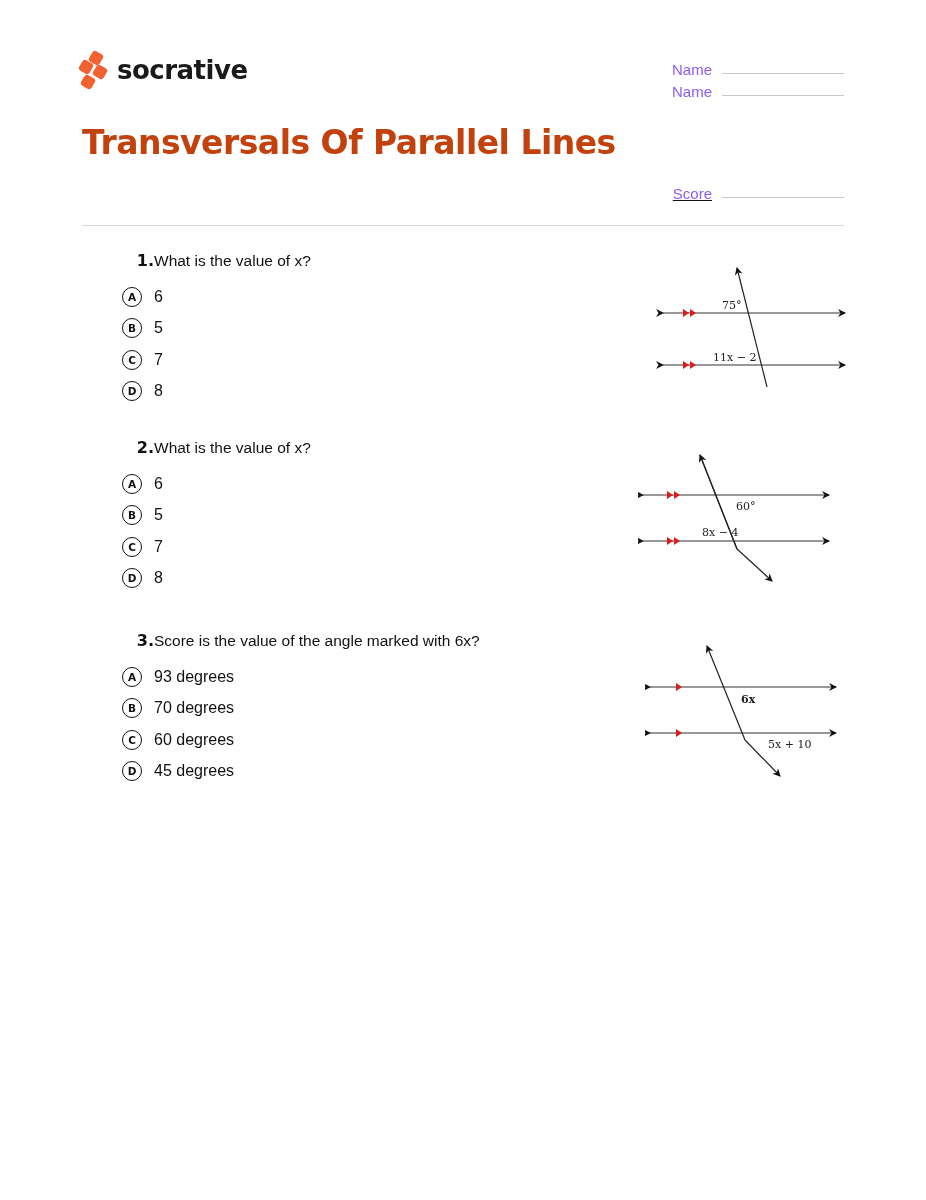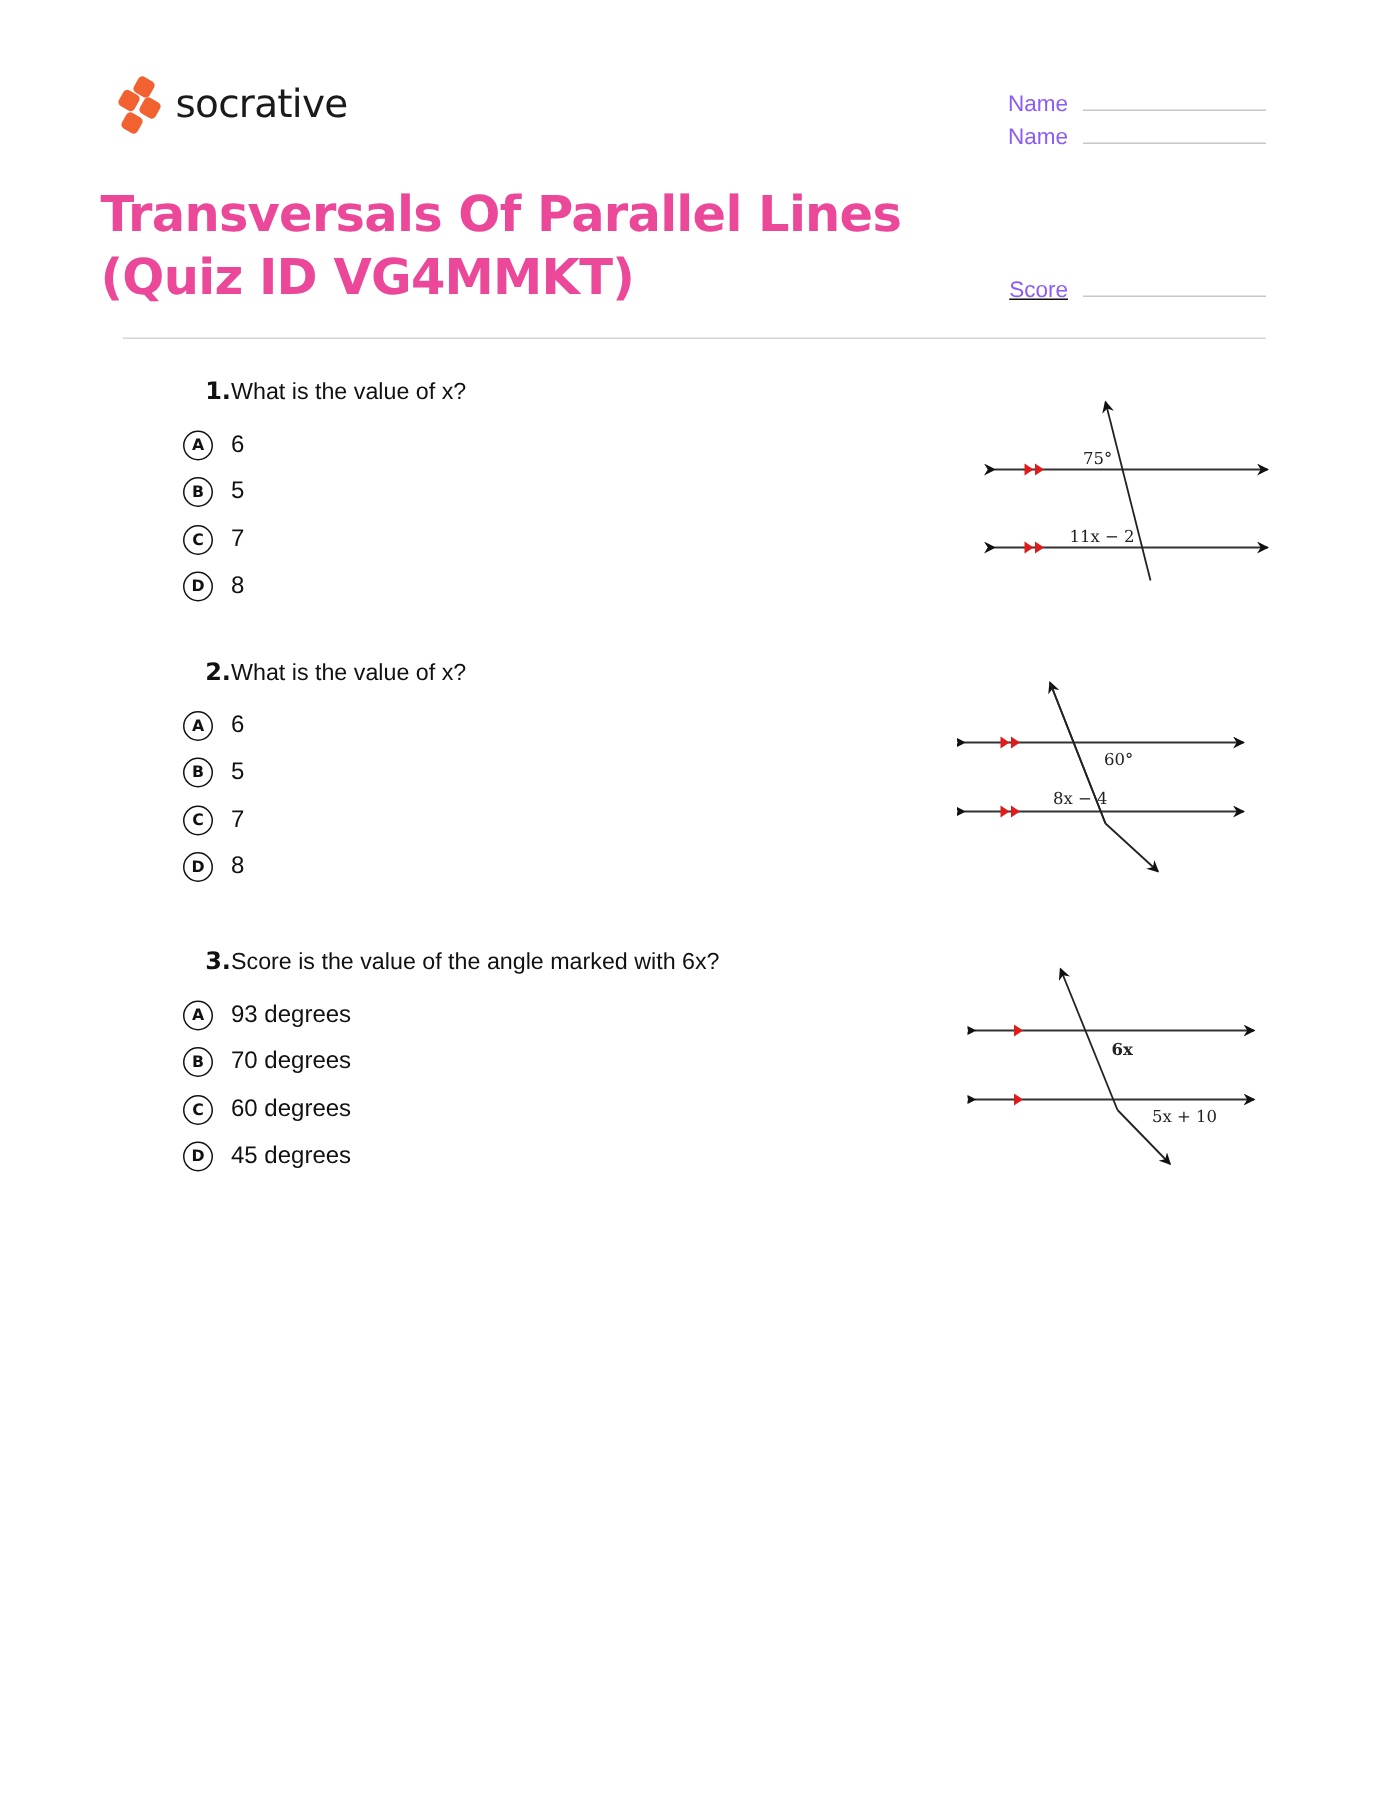--- a/index.html
+++ b/index.html
@@ -1,26 +1,26 @@
 <!DOCTYPE html>
 <html><head>
 <meta charset="utf-8">
 <style>
   html, body { margin: 0; padding: 0; background: #ffffff; }
   body { width: 926px; height: 1200px; position: relative; font-family: "Liberation Sans", sans-serif; color: #111; overflow: hidden; }
   .logo { position: absolute; left: 80px; top: 52px; display: flex; align-items: center; }
   .logo-mark { width: 30px; height: 38px; position: relative; }
   .hex { position: absolute; width: 12px; height: 12px; background: #f26130; border-radius: 3px; transform: rotate(30deg); }
-  .logo-text { font-family: "DejaVu Sans", sans-serif; font-size: 26px; font-weight: normal; color: #1a1a1a; margin-left: 7px; letter-spacing: -0.5px; margin-top: -2px; }
+  .logo-text { font-family: "DejaVu Sans", sans-serif; font-size: 26px; font-weight: bold; color: #1a1a1a; margin-left: 7px; letter-spacing: -0.5px; margin-top: -2px; }
   .fields { position: absolute; right: 82px; top: 56px; }
   .field { display: flex; align-items: flex-end; justify-content: flex-end; height: 22px; }
   .field-label { font-size: 15px; color: #8b5cf6; text-align: right; margin-right: 10px; }
   .field-line { width: 122px; border-bottom: 1px solid #c8c8c8; margin-bottom: 4px; }
   .field.score { margin-top: 80px; text-decoration: underline; }
-  .title { position: absolute; left: 67px; top: 122px; font-family: "DejaVu Sans", sans-serif; font-size: 33px; font-weight: bold; line-height: 42px; color: #ec4899; letter-spacing: -0.5px; margin: 0; }
+  .title { position: absolute; left: 82px; top: 122px; font-family: "DejaVu Sans", sans-serif; font-size: 33px; font-weight: bold; line-height: 42px; color: #c2410c; letter-spacing: -0.5px; margin: 0; }
   .divider { position: absolute; left: 82px; width: 762px; top: 225px; border-top: 1px solid #d6d6d6; }
   .question { position: absolute; left: 120px; width: 730px; }
   .q-head { display: flex; align-items: baseline; height: 24px; }
   .q-num { font-family: "DejaVu Sans", sans-serif; font-weight: bold; font-size: 16px; width: 34px; text-align: right; padding-right: 0; margin-right: 0; }
   .q-text { font-size: 15.5px; margin-left: 0; padding-left: 0; color: #111; text-align: right; }
   .options { margin-top: 6px; }
   .opt { display: flex; align-items: center; height: 31.5px; }
   .opt-badge { width: 20px; height: 20px; border: 1.6px solid #111; border-radius: 50%; box-sizing: border-box; display: flex; align-items: center; justify-content: center; font-family: "DejaVu Sans", sans-serif; font-weight: bold; font-size: 10.5px; margin-left: 2px; }
   .opt-text { font-size: 16px; margin-left: 12px; color: #111; }
   .figure { position: absolute; }
@@ -49,21 +49,20 @@
     <span class="field-line"></span>
   </div>
   <div class="field score">
     <span class="field-label">Score</span>
     <span class="field-line"></span>
   </div>
 </div>
 
 <h1 class="title">
   <span>Transversals Of Parallel Lines</span><br>
-  <span>(Quiz ID VG4MMKT)</span>
 </h1>
 
 <div class="divider"></div>
 
 <div class="question" style="top:251px;">
   <div class="q-head">
     <span class="q-num">1.</span>
     <span class="q-text" style="margin-left:0; position:relative; left:0;">What is the value of x?</span>
   </div>
   <div class="options">

